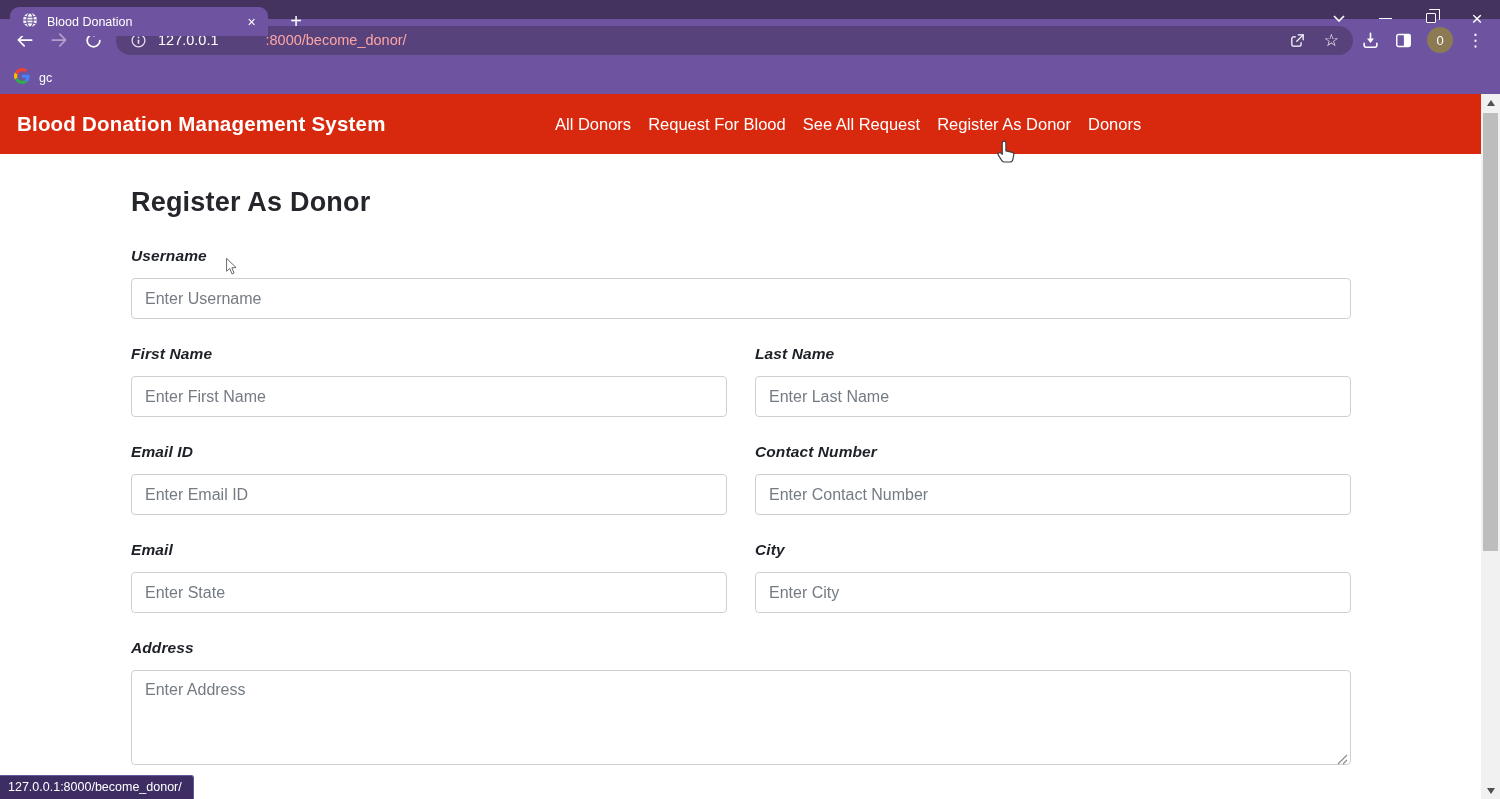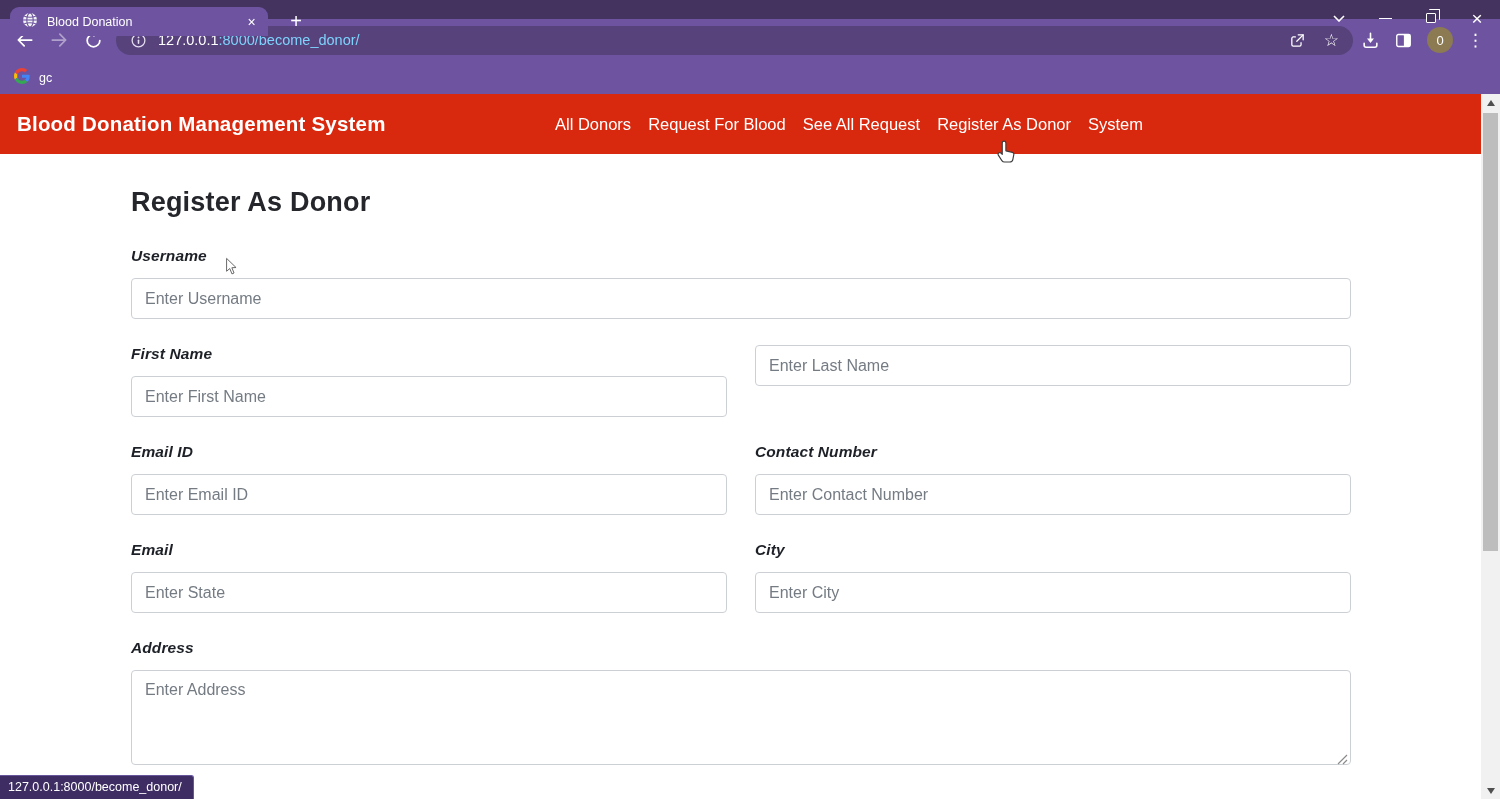--- a/index.html
+++ b/index.html
@@ -39,21 +39,21 @@
   .toolbar{height:42px;background:var(--toolbar);display:flex;align-items:center;padding:0 8px;flex:none;}
   .nav-btn{width:34px;height:34px;border-radius:50%;display:flex;align-items:center;justify-content:center;color:#fff;flex:none;}
   .nav-btn svg{display:block;}
   .dim{opacity:.45;}
   .address{
     flex:1;height:29px;background:var(--address-pill);border-radius:15px;
     display:flex;align-items:center;gap:11px;padding:0 14px;margin:0 8px 0 6px;color:#fff;
   }
   .url{font-size:14.5px;white-space:nowrap;}
   .url-host{color:#ffffff;}
-  .url-path{color:#7dd3fc;}
+  .url-path{color:#fca5a5;margin-left:47px;}
   .pill-right{margin-left:auto;display:flex;align-items:center;gap:18px;}
   .tb-icon{display:flex;align-items:center;justify-content:center;color:#fff;flex:none;}
   .tb-right{display:flex;align-items:center;gap:14px;padding-right:8px;}
   .star-glyph{font-size:17px;line-height:1;color:#fff;}
   .avatar{width:26px;height:26px;border-radius:50%;background:#8b7a52;color:#fff;font-size:13px;display:flex;align-items:center;justify-content:center;}
   .menu-dots{font-size:17px;color:#fff;line-height:1;}
 
   
   .bookmarks{height:33px;background:var(--toolbar);display:flex;align-items:center;gap:9px;padding:0 14px;flex:none;}
   .bm-label{color:#fff;font-size:12.5px;}
@@ -215,38 +215,39 @@
   <div class="page">
     <div class="page-main">
 
       <div class="navbar">
         <span class="brand">Blood Donation Management System</span>
         <nav class="nav-links">
           <a class="nav-link">All Donors</a>
           <a class="nav-link">Request For Blood</a>
           <a class="nav-link">See All Request</a>
           <a class="nav-link">Register As Donor</a>
-          <a class="nav-link">System</a>
+          <a class="nav-link">Donors</a>
         </nav>
       </div>
 
       <div class="content">
         <h2 class="form-title">Register As Donor</h2>
 
         <div class="field">
           <label class="field-label">Username</label>
           <input class="field-input" placeholder="Enter Username" style="">
         </div>
 
         <div class="row2">
           <div class="field">
             <label class="field-label">First Name</label>
             <input class="field-input" placeholder="Enter First Name" style="">
           </div>
           <div class="field">
+            <label class="field-label">Last Name</label>
             <input class="field-input" placeholder="Enter Last Name" style="">
           </div>
         </div>
 
         <div class="row2">
           <div class="field">
             <label class="field-label">Email ID</label>
             <input class="field-input" placeholder="Enter Email ID" style="">
           </div>
           <div class="field">

